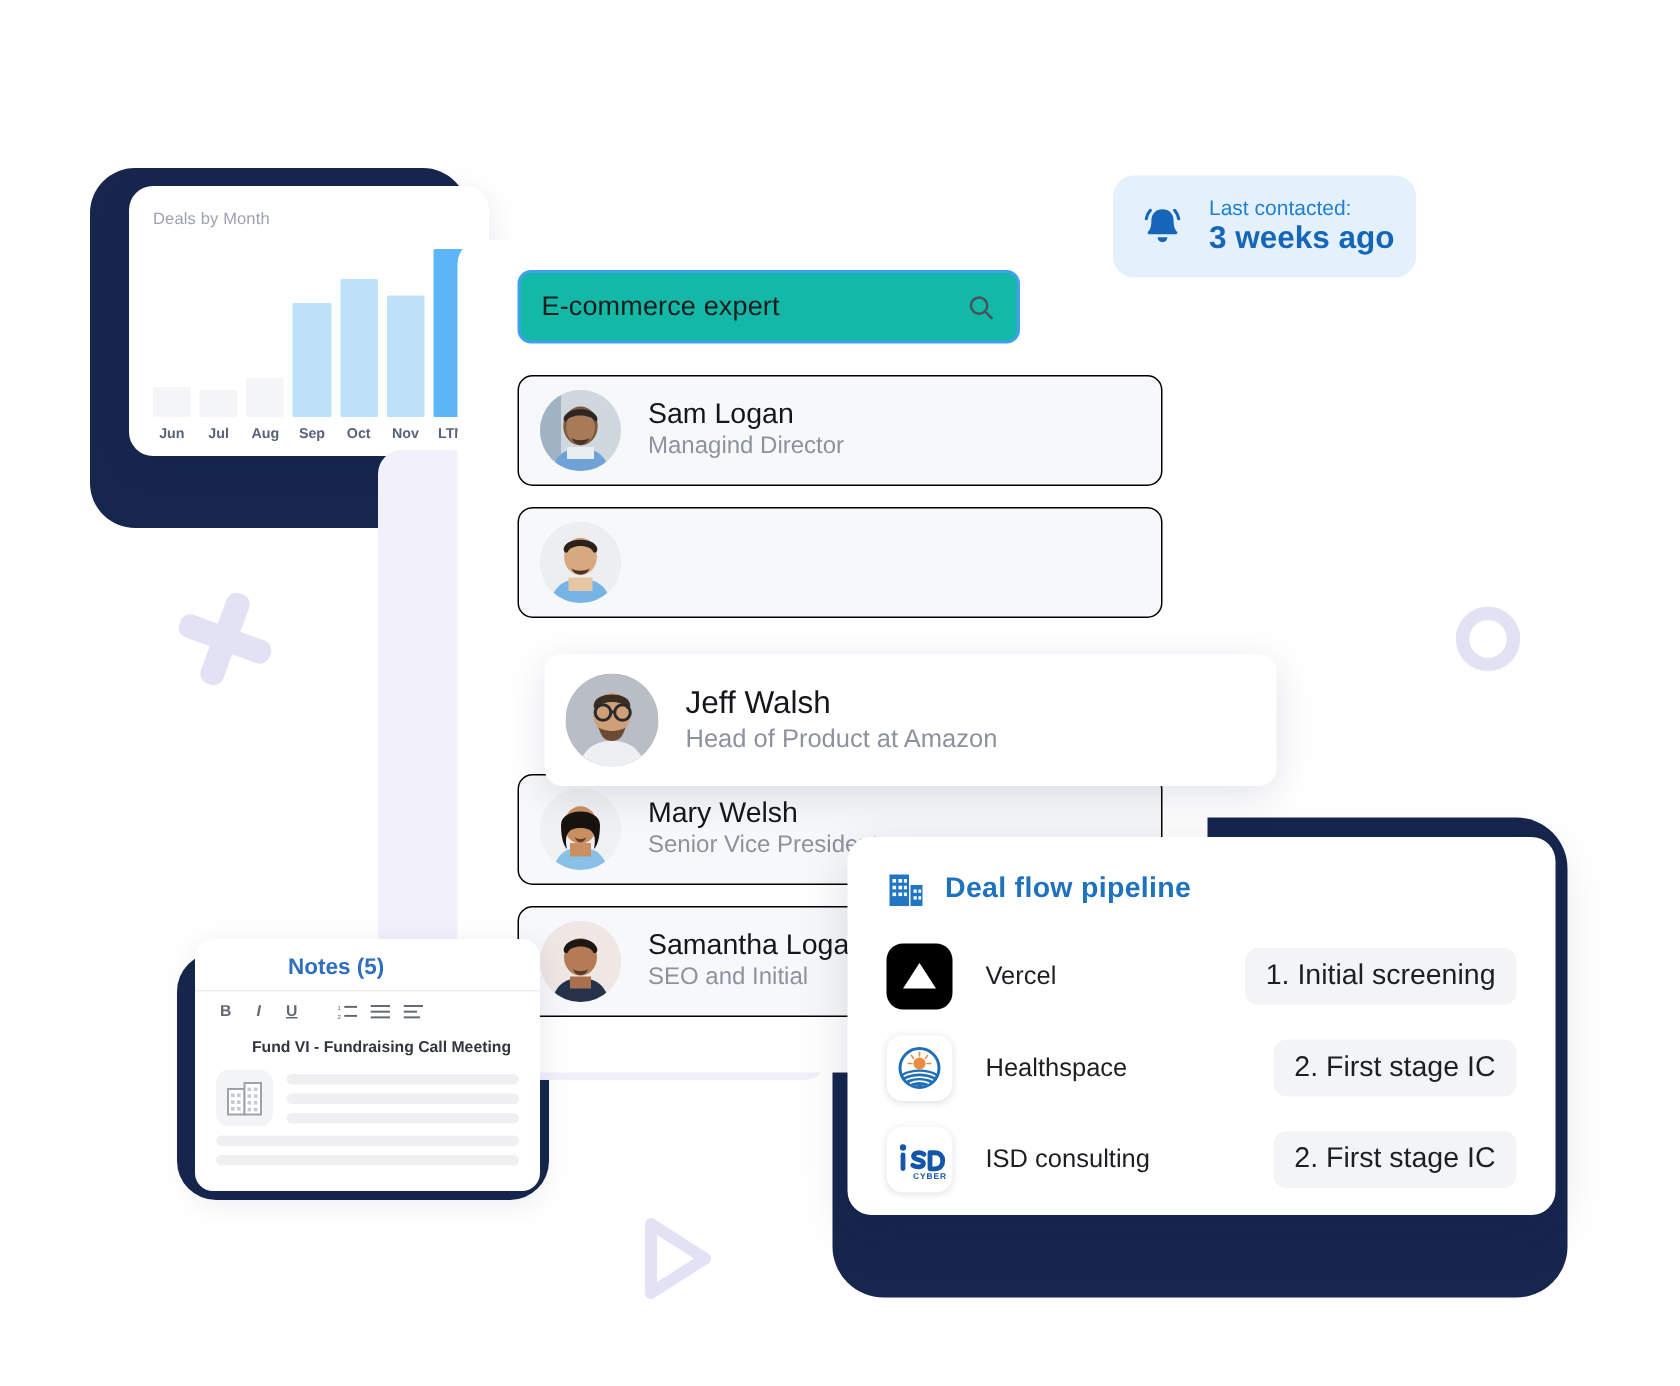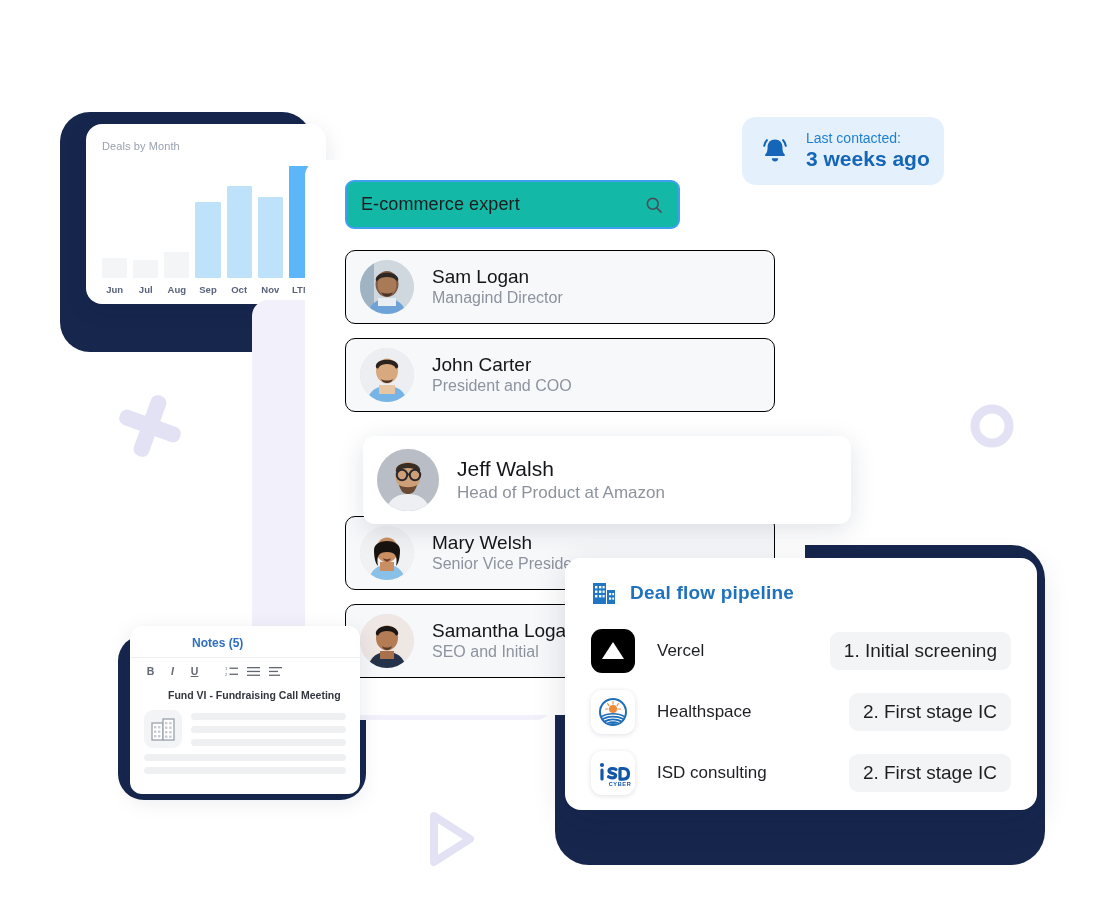--- a/index.html
+++ b/index.html
@@ -153,21 +153,21 @@
     padding: 8px 14px; white-space: nowrap;
   }
 
   
   #notes-card {
     position: absolute; left: 130px; top: 626px; width: 230px; height: 168px;
     background: #ffffff; border-radius: 12px;
     box-shadow: 0 6px 22px rgba(20,30,60,.10);
     padding: 10px 14px; overflow: hidden;
   }
-  #notes-title { font-size: 12px; color: #2f6fc0; font-weight: 700; padding-left: 48px; }
+  #notes-title { font-size: 15px; color: #2f6fc0; font-weight: 700; padding-left: 48px; }
   #notes-divider { height: 1px; background: #eceef1; margin: 7px -14px 0 -14px; }
   #notes-toolbar { display: flex; align-items: center; gap: 9px; padding: 7px 0 5px 0; }
   .tb-ico { font-size: 10.5px; color: #626872; font-weight: 700; width: 13px; text-align: center; }
   #notes-heading { font-size: 10.5px; font-weight: 700; color: #31363f; margin-top: 7px; white-space: nowrap; padding-left: 24px; }
   #notes-body { display: flex; gap: 9px; margin-top: 9px; }
   #notes-thumb {
     width: 38px; height: 38px; flex: 0 0 38px; border-radius: 9px;
     background: #f3f4f6; display: flex; align-items: center; justify-content: center;
   }
   .skel { height: 7px; background: #eff0f2; border-radius: 4px; margin-bottom: 6px; }
@@ -278,24 +278,20 @@
   <div class="contact-row clip" id="row-1">
     <div class="avatar">
       <svg viewBox="0 0 54 54" width="54" height="54">
         <rect width="54" height="54" fill="#eceef1"></rect>
         <path d="M7 54c2-12 10-16 20-16s18 4 20 16z" fill="#76b4e6"></path>
         <path d="M19 37h16v9H19z" fill="#e7c6a4"></path>
         <ellipse cx="27" cy="23" rx="11" ry="12.5" fill="#d8a97f"></ellipse>
         <path d="M16 17c2-7 20-7 22 0 1 3-2 5-3 2-3-4-13-4-16 0-1 3-4 1-3-2z" fill="#2b221d"></path>
         <path d="M21 31c3 2 9 2 12 0-1 3-4 4-6 4s-5-1-6-4z" fill="#4a3226"></path>
       </svg>
-    </div>
-    <div class="contact-text">
-      <div class="contact-name">John Carter</div>
-      <div class="contact-role">President and COO</div>
     </div>
   </div>
 
   <div class="contact-row featured" id="row-feat">
     <div class="avatar">
       <svg viewBox="0 0 62 62" width="62" height="62">
         <rect width="62" height="62" fill="#b9bec6"></rect>
         <path d="M9 62c3-13 12-17 22-17s19 4 22 17z" fill="#edeff2"></path>
         <ellipse cx="31" cy="27" rx="12.5" ry="14" fill="#cf9f78"></ellipse>
         <path d="M19 20c2-8 22-8 24 0 1 4-2 5-3 2-3-4-15-4-18 0-1 3-4 2-3-2z" fill="#3a2d24"></path>

